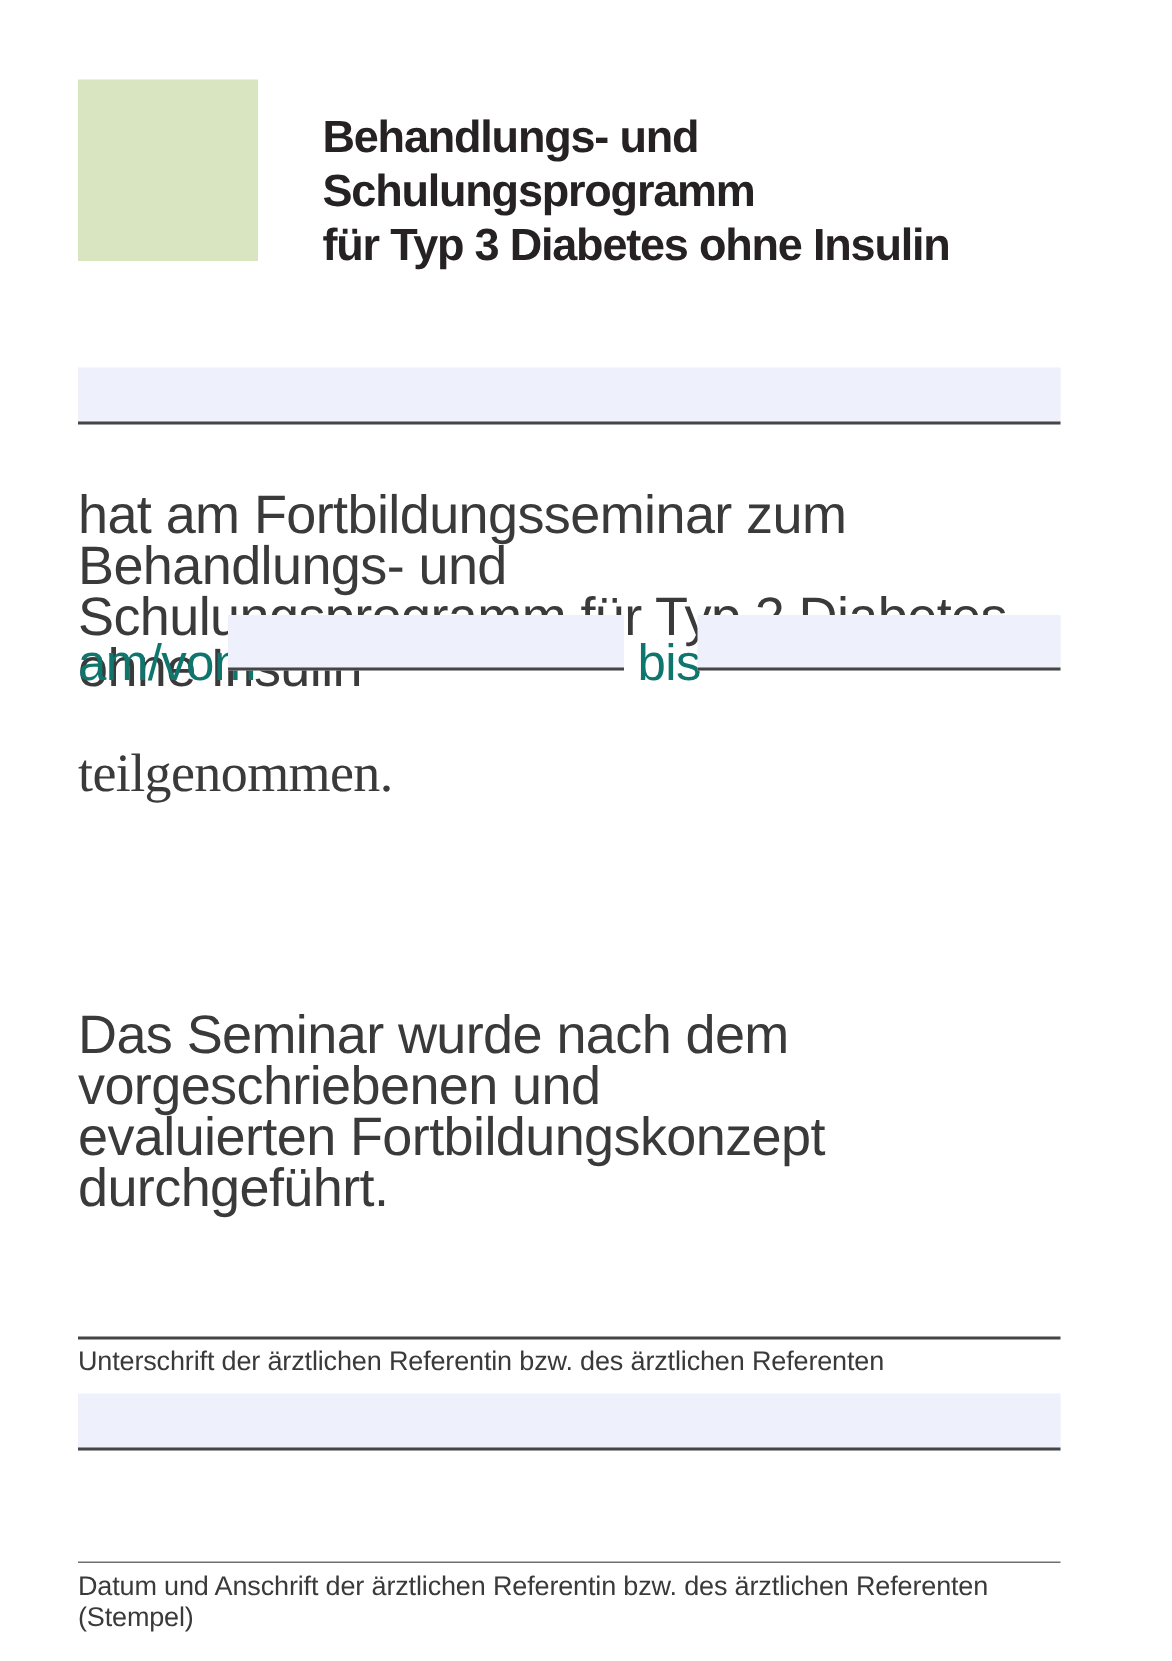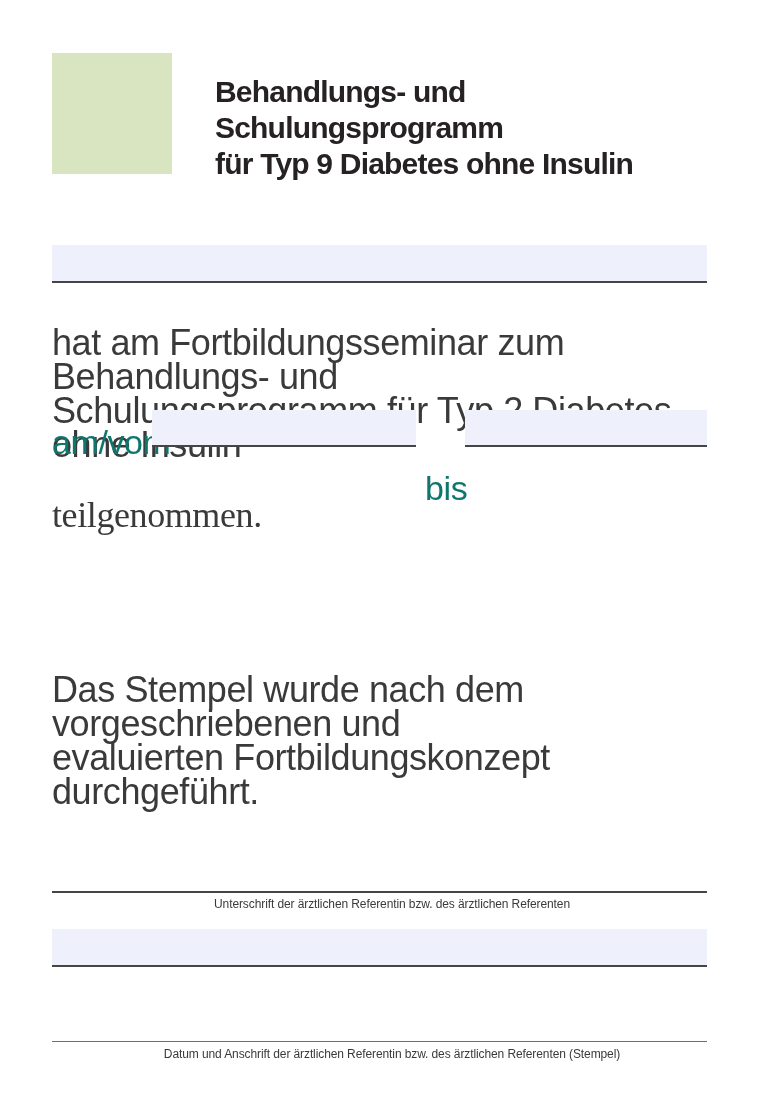--- a/index.html
+++ b/index.html
@@ -63,52 +63,52 @@
     width: 680px;
     height: 0;
   }
   .rule-dark { border-top: 2px solid #454545; }
   .rule-gray { border-top: 1.5px solid #6e6e6e; }
   .caption {
     position: absolute;
     left: 52px;
     width: 680px;
     margin: 0;
-    text-align: center;
-    font-size: 12px;
+    text-align: left;
+    font-size: 18px;
     letter-spacing: -0.1px;
     color: #3a3a3a;
   }
 </style>
 </head>
 <body>
 
 <div class="page">
 
   <div class="logo-square" style="background: rgb(217, 229, 193);"></div>
 
-  <h1 class="title"><span>Behandlungs- und Schulungsprogramm</span><br><span>für Typ 9 Diabetes ohne Insulin</span></h1>
+  <h1 class="title"><span>Behandlungs- und Schulungsprogramm</span><br><span>für Typ 3 Diabetes ohne Insulin</span></h1>
 
   <input type="text" class="field field-wide field-name" value="" style="background: rgb(238, 240, 251);">
 
   <p class="body-text" style="left:52px; top:326px;">hat am Fortbildungsseminar zum Behandlungs- und
 Schulungsprogramm für Typ 2 Diabetes ohne Insulin</p>
 
   <span class="label-inline" style="left:52px; top:423px;">am/vom</span>
 
   <input type="text" class="field field-date" style="left: 152px; width: 264px; background: rgb(238, 240, 251);" value="">
 
-  <span class="label-inline" style="left:425px; top:423px;margin-top:46px;">bis</span>
+  <span class="label-inline" style="left:425px; top:423px;">bis</span>
 
   <input type="text" class="field field-date" style="left: 465px; width: 267px; background: rgb(238, 240, 251);" value="">
 
   <p class="body-text" style="left:52px; top:498px;font-family:Liberation Serif, serif;">teilgenommen.</p>
 
 
-  <p class="body-text" style="left:52px; top:673px;">Das Stempel wurde nach dem vorgeschriebenen und
+  <p class="body-text" style="left:52px; top:673px;">Das Seminar wurde nach dem vorgeschriebenen und
 evaluierten Fortbildungskonzept durchgeführt.</p>
 
   <div class="rule rule-dark" style="top:891px;"></div>
 
   <p class="caption" style="top:897px;">Unterschrift der ärztlichen Referentin bzw. des ärztlichen Referenten</p>
 
   <input type="text" class="field field-wide field-ort" value="" style="background: rgb(238, 240, 251);">
 
 
   <div class="rule rule-gray" style="top:1041px;"></div>

